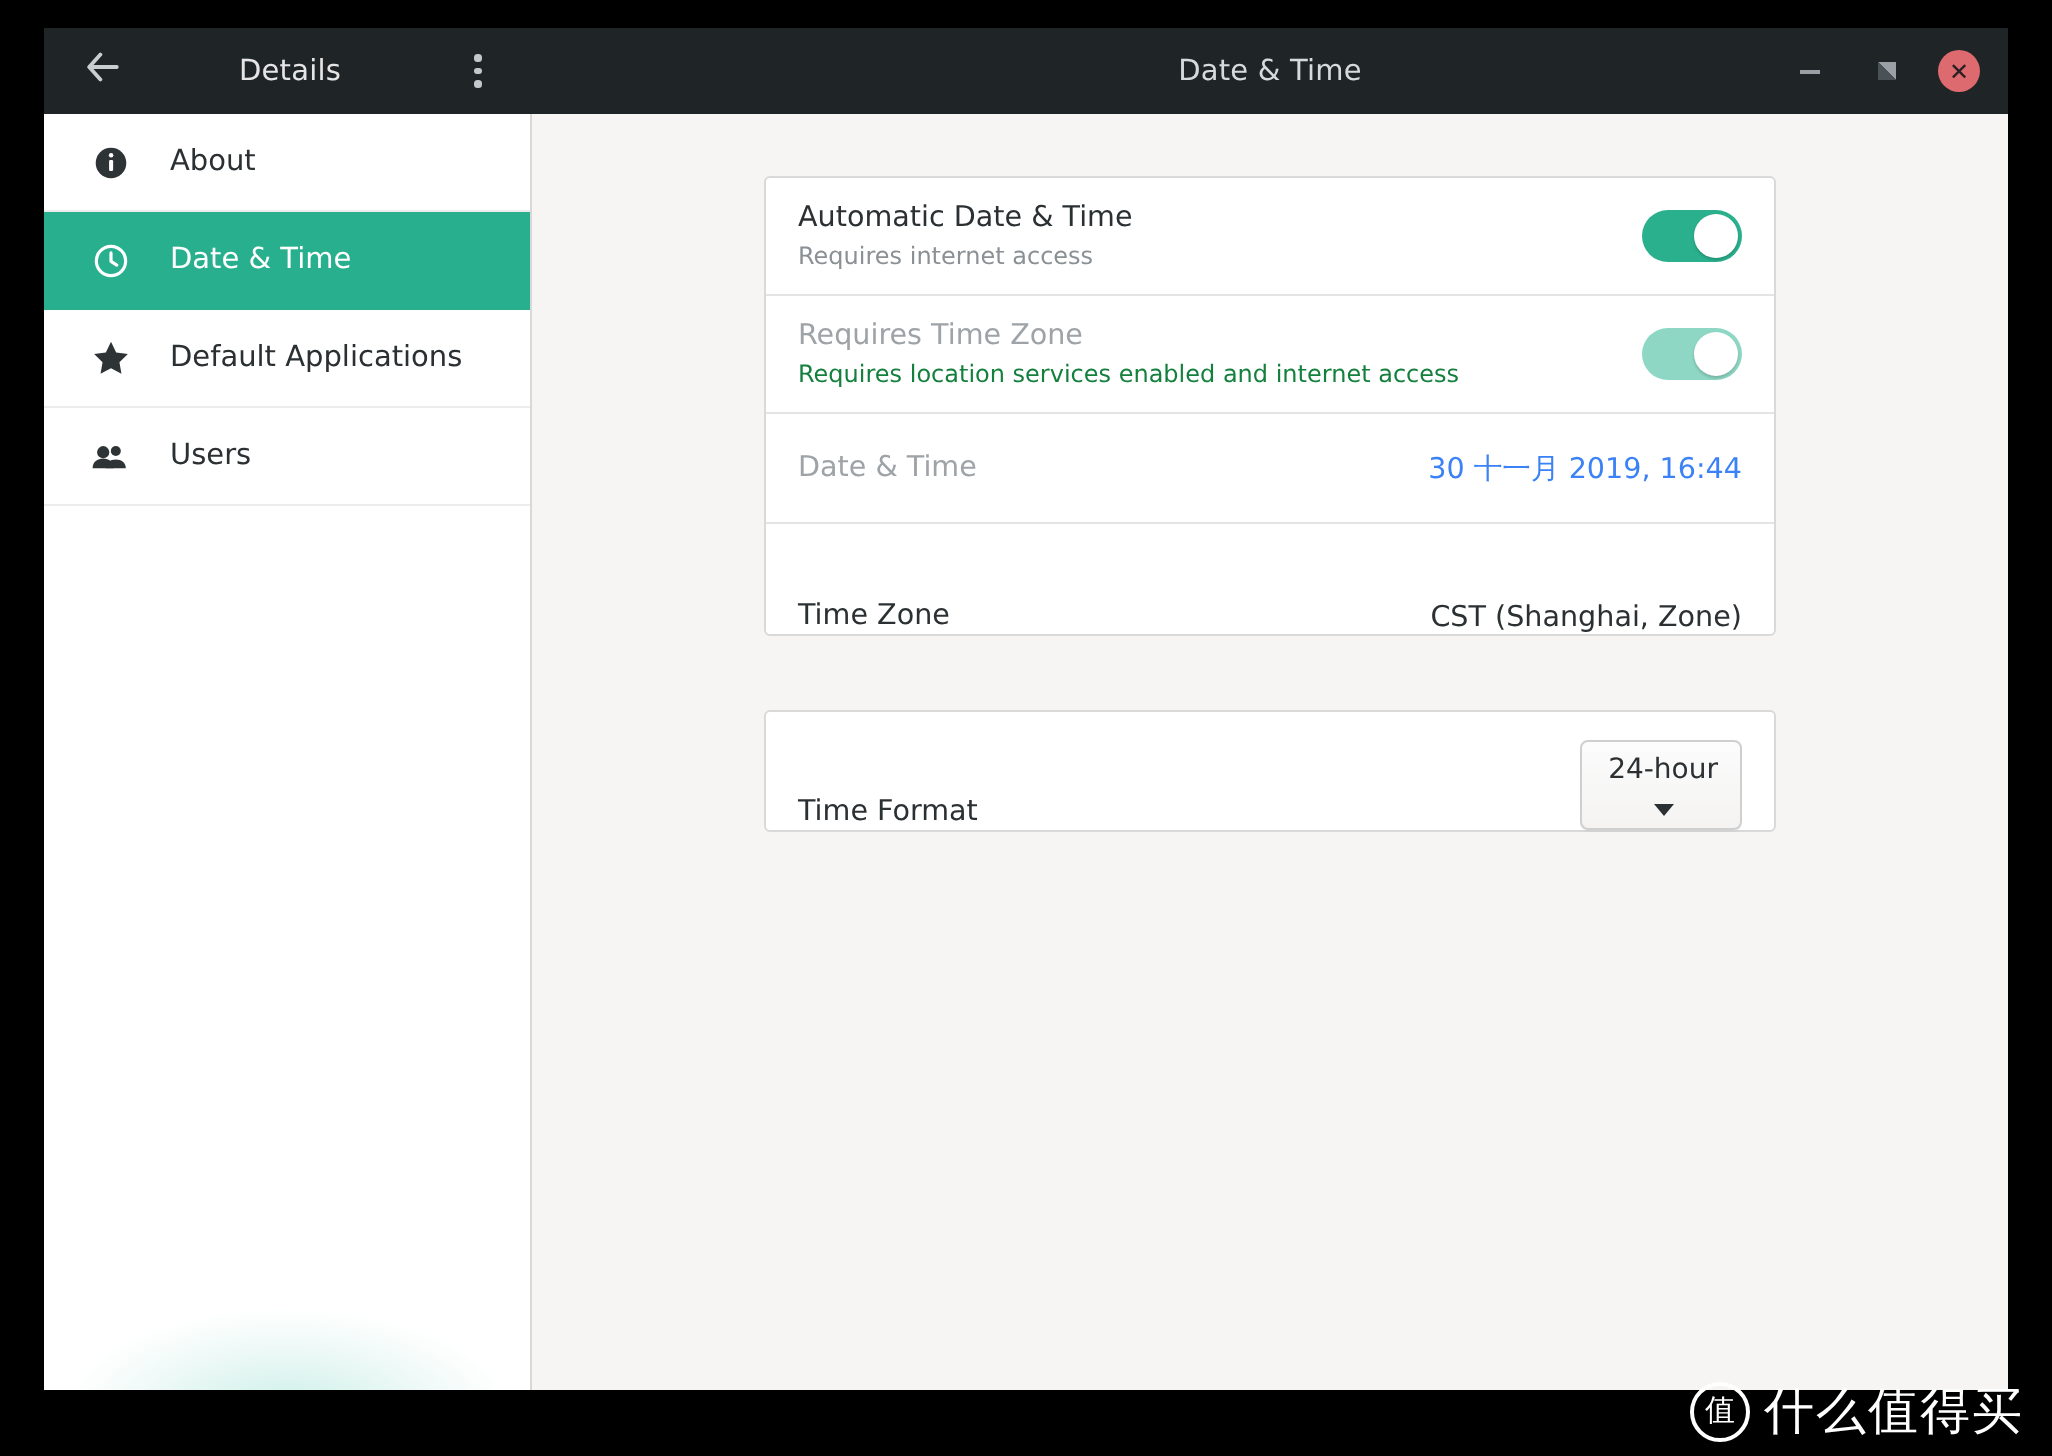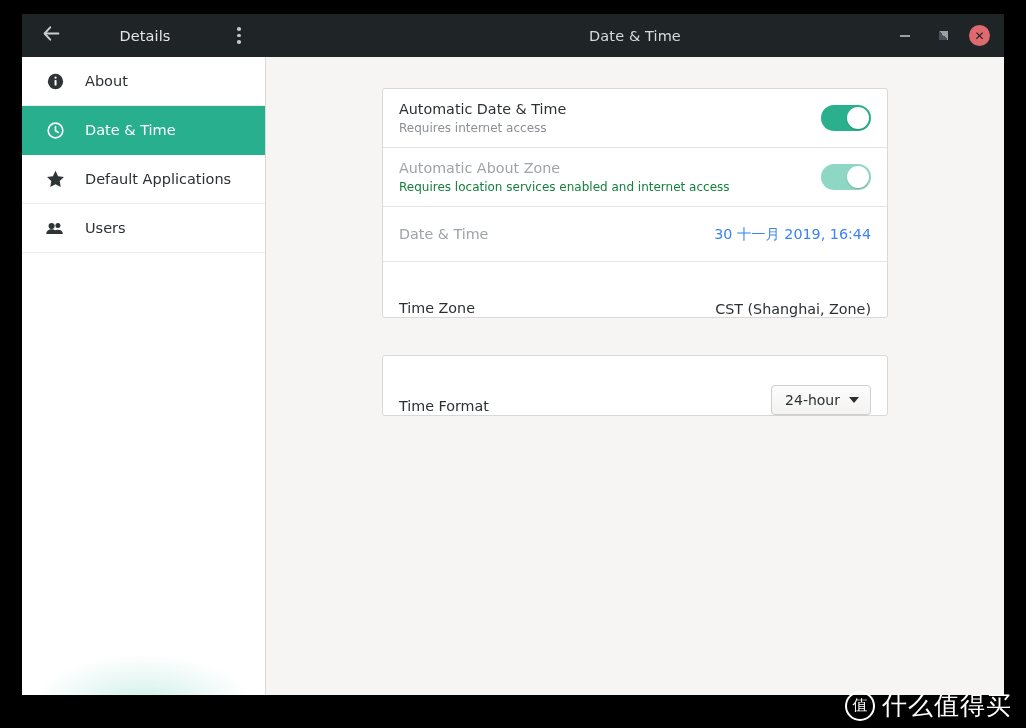--- a/index.html
+++ b/index.html
@@ -264,20 +264,21 @@
     margin-left: auto;
     display: flex;
     align-items: center;
     gap: 9px;
     background: linear-gradient(180deg,#fcfcfc 0%, #f4f3f2 100%);
     border: 1px solid #cfcfcf;
     border-radius: 4px;
     padding: 6px 11px 6px 13px;
     cursor: pointer;
     box-shadow: 0 1px 0 rgba(0,0,0,0.03);
+    flex-direction: column;
   }
   .combo-label { font-size: 14px; color: #2b3033; }
   .caret {
     width: 0; height: 0;
     border-left: 5px solid transparent;
     border-right: 5px solid transparent;
     border-top: 6px solid #2b3033;
   }
 
   
@@ -410,21 +411,21 @@
             <div class="row-title">Automatic Date &amp; Time</div>
             <div class="row-sub">Requires internet access</div>
           </div>
           <div class="switch">
             <div class="knob"></div>
           </div>
         </div>
 
         <div class="row tall dim">
           <div class="row-text">
-            <div class="row-title">Automatic About Zone</div>
+            <div class="row-title">Requires Time Zone</div>
             <div class="row-sub">Requires location services enabled and internet access</div>
           </div>
           <div class="switch off-look">
             <div class="knob"></div>
           </div>
         </div>
 
         <div class="row dim">
           <div class="row-text">
             <div class="row-title">Date &amp; Time</div>

